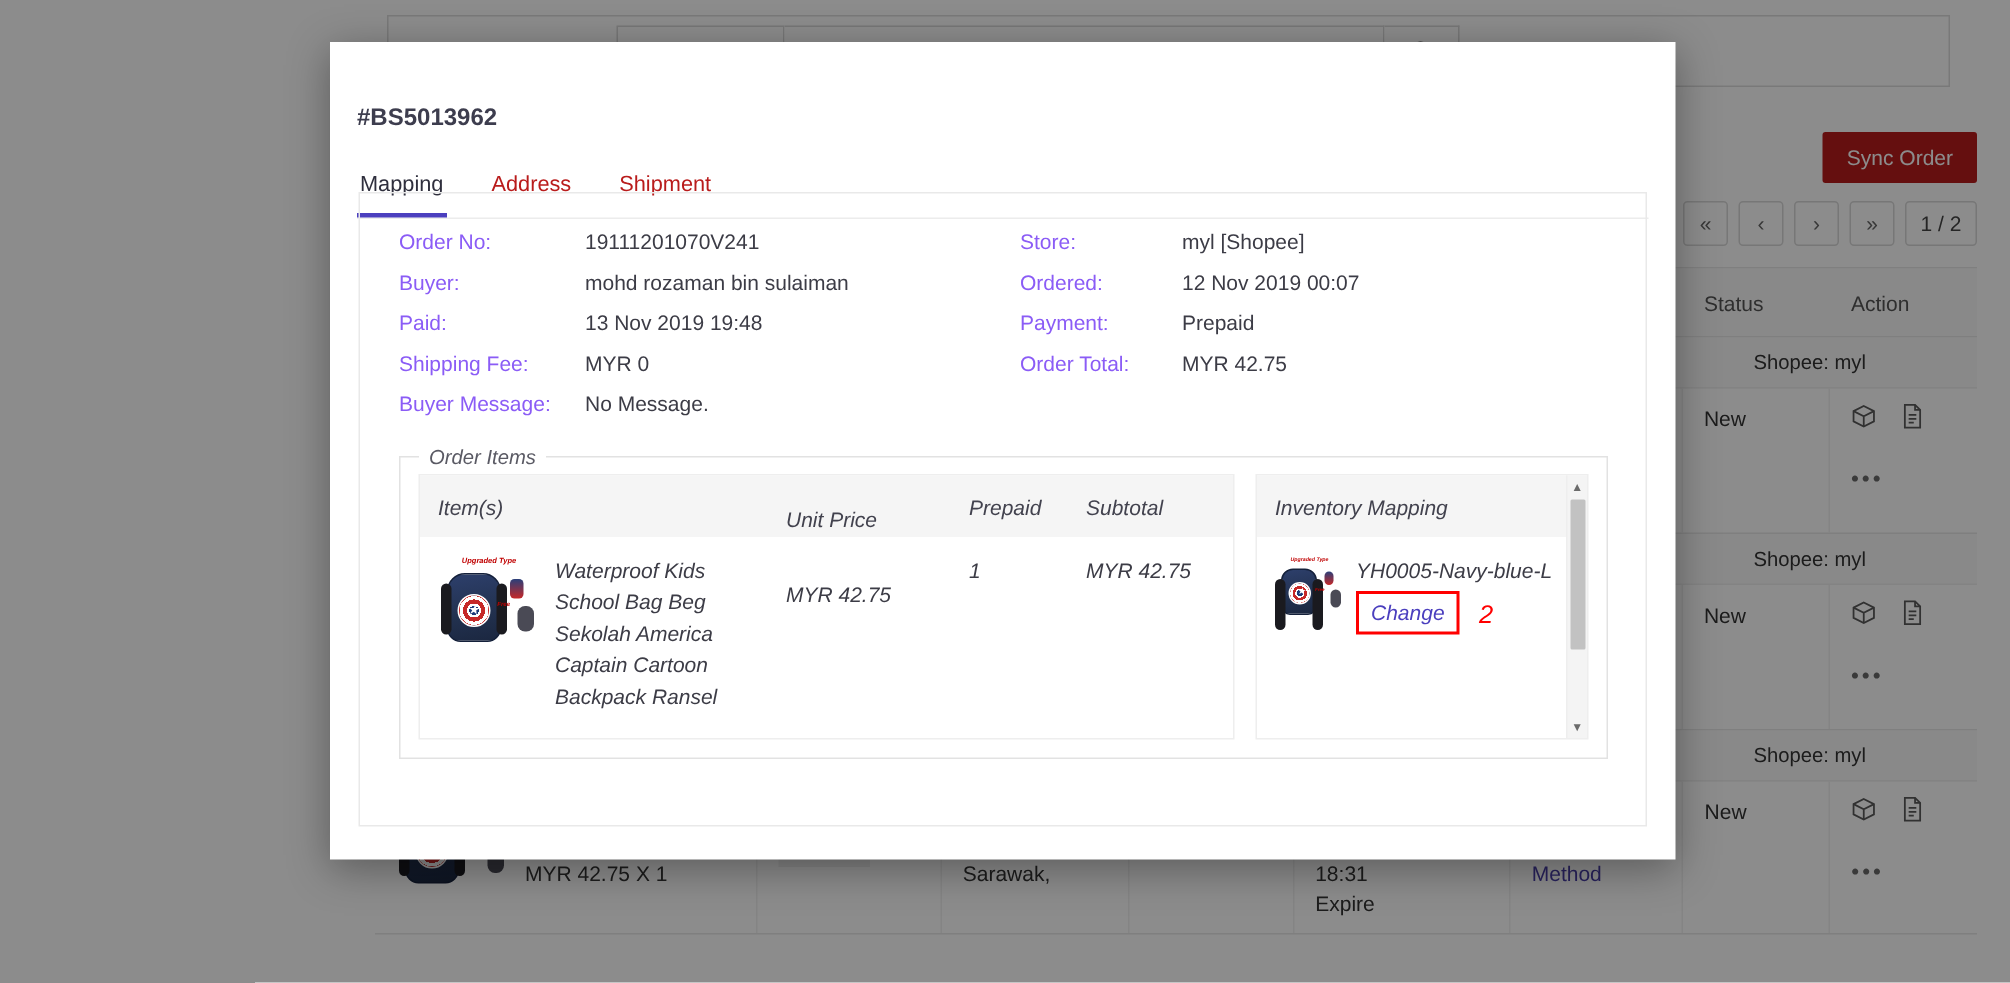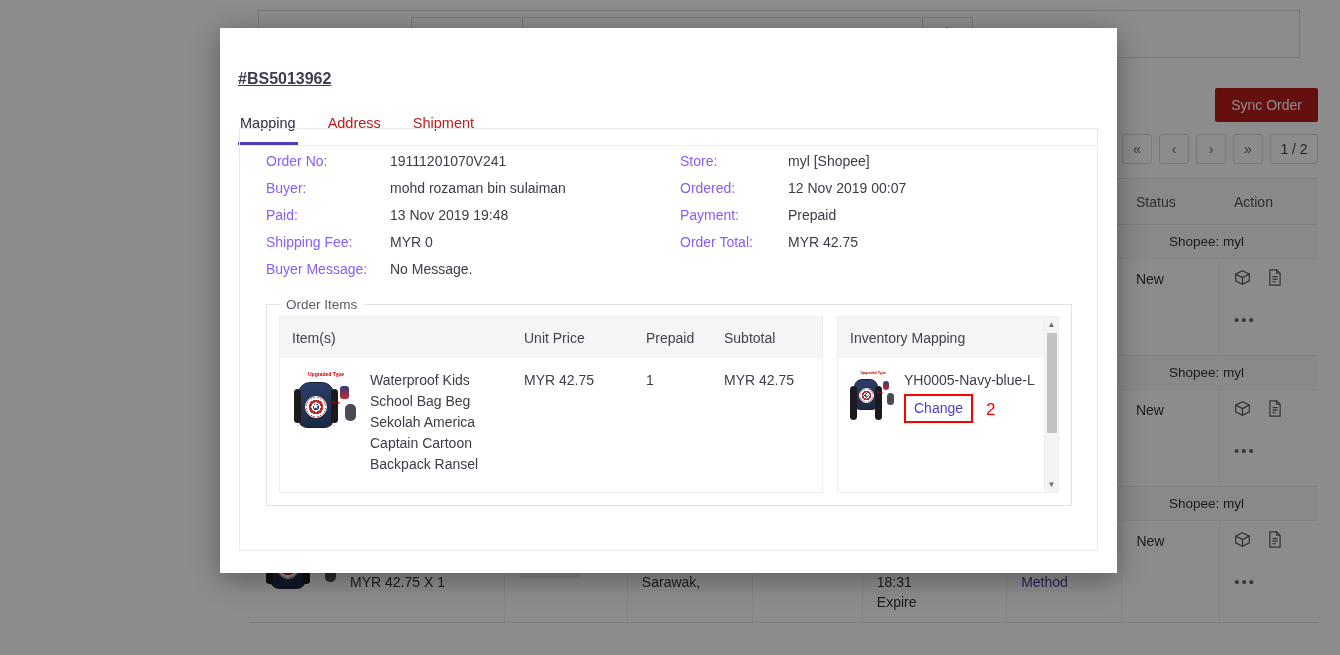--- a/index.html
+++ b/index.html
@@ -151,21 +151,21 @@
     background: #ffffff;
     box-shadow: 0 6px 26px rgba(0,0,0,0.35);
   }
   .modal-close {
     position: absolute; right: 16px; top: 40px;
     font-size: 21px; color: #b8b8b8; cursor: pointer; line-height: 1;
     background: none; border: none;
   }
   .modal-title {
     position: absolute; left: 18px; top: 42px;
-    font-size: 16px; font-weight: bold; color: #3d3d4e; text-decoration: underline;
+    font-size: 16px; font-weight: bold; color: #3d3d4e;
   }
   .modal-tabs {
     position: absolute; left: 18px; top: 80px; right: 18px;
     display: flex; gap: 28px; border-bottom: 1px solid #ececec;
   }
   .tab {
     font-size: 14.5px; color: #b91c1c; padding: 7px 2px 11px;
     cursor: pointer; border-bottom: 3px solid transparent;
   }
   .tab.active { color: #2f2f3d; border-bottom-color: #4b3fbe; }
@@ -177,35 +177,35 @@
   }
 
   .kv-grid {
     display: grid; grid-template-columns: 124px 290px 108px 1fr;
     row-gap: 11px; font-size: 14px; color: #3c3c46;
   }
   .kv-label { color: #8b5cf6; }
   .kv-value { color: #3c3c46; }
 
   fieldset.order-items {
-    margin-top: 20px; border: 1px solid #e2e2e2; padding: 0 12px 12px;
+    margin-top: 20px; border: 1px solid #e2e2e2; padding: 0 12px 12px; font-style: italic;
   }
   fieldset.order-items > legend {
     font-size: 13.5px; color: #5a5a64; padding: 0 7px;
   }
   .oi-wrap { display: flex; gap: 14px; margin-top: 4px; }
 
   .oi-table { flex: 1 1 auto; border: 1px solid #eeeeee; }
   .oi-thead {
     display: flex; height: 41px; align-items: center;
     background: #f5f5f5; font-size: 14px; color: #42424e;
   }
   .oi-th { padding: 0 12px; }
   .c-item { width: 232px; }
-  .c-price { width: 122px; }
+  .c-price { width: 122px; margin-top: 16px; }
   .c-qty { width: 78px; }
   .c-sub { width: 110px; }
   .oi-row { display: flex; padding: 12px 0 16px; min-height: 134px; }
   .oi-td { padding: 0 12px; font-size: 14px; color: #3c3c46; line-height: 1.5; }
   .oi-item-cell { width: 232px; display: flex; gap: 10px; }
   .oi-item-name { width: 132px; }
 
   .inv-panel {
     width: 222px; border: 1px solid #eeeeee; position: relative;
     display: flex; flex-direction: column;

